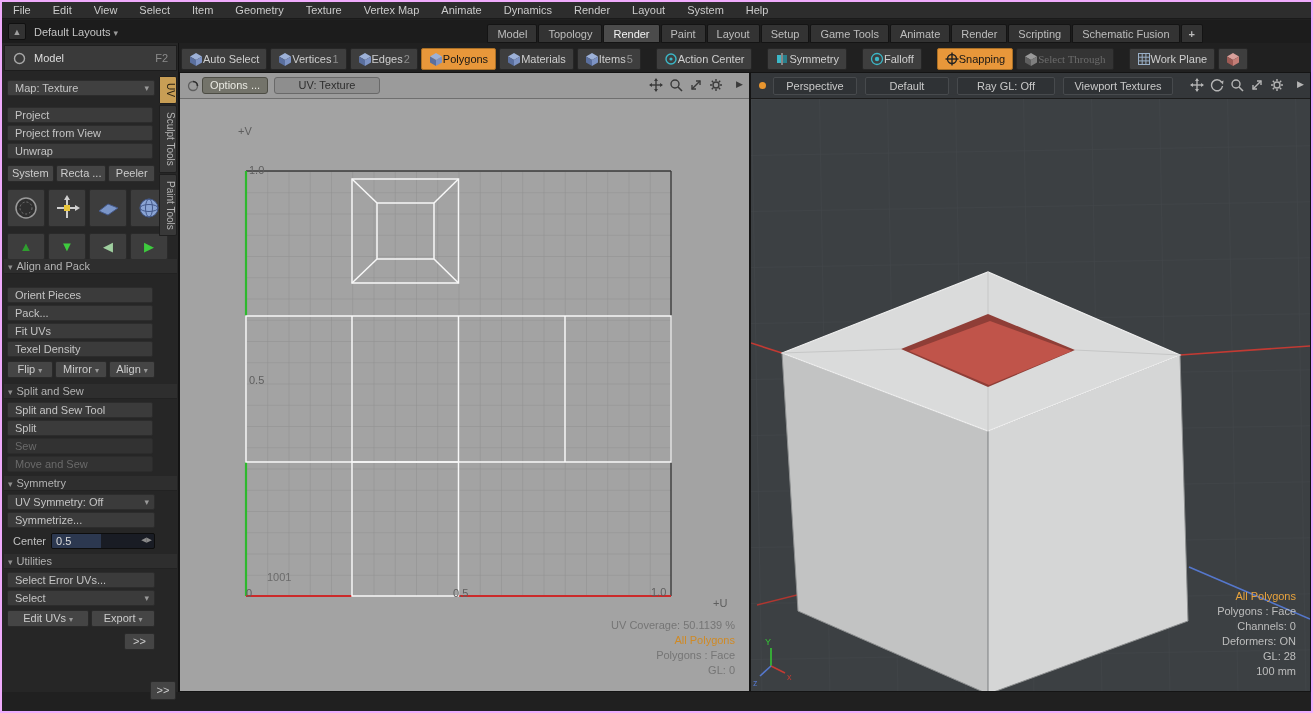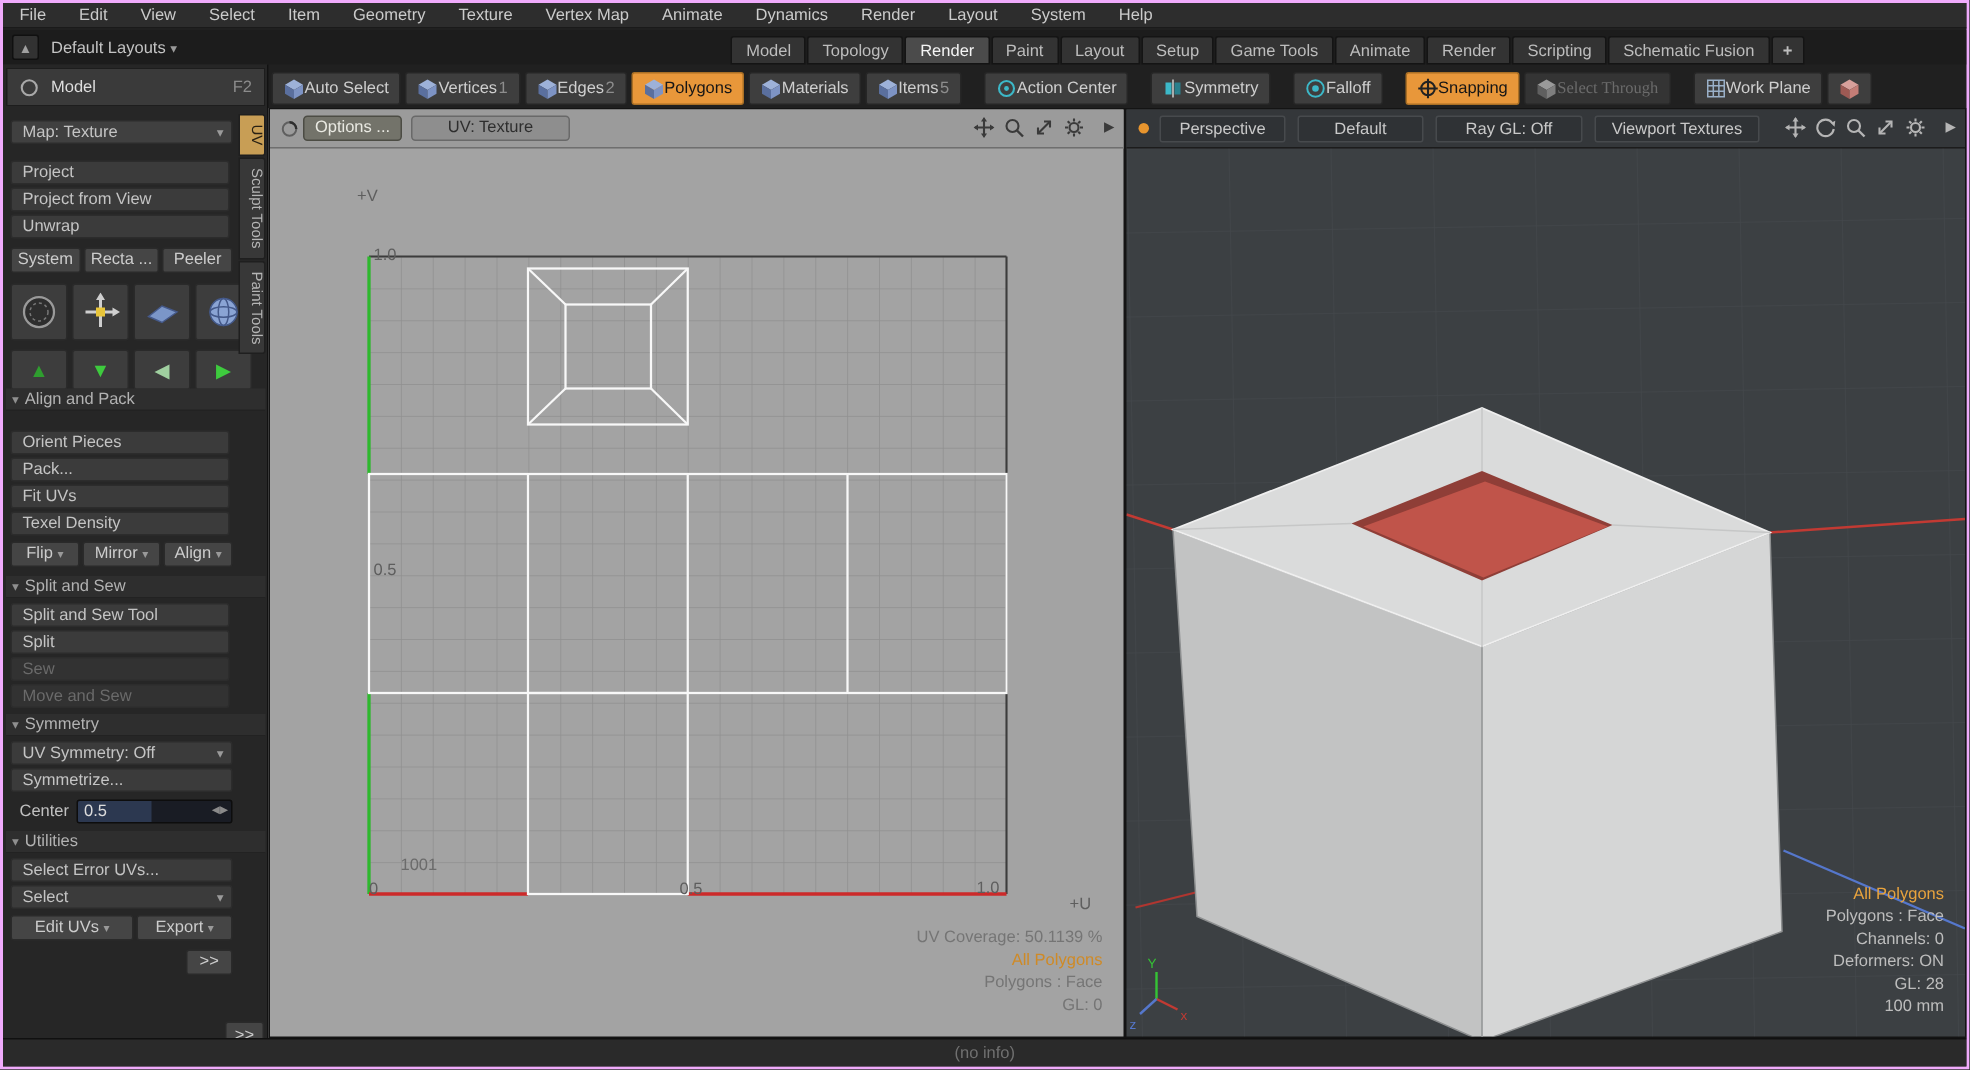--- a/index.html
+++ b/index.html
@@ -546,17 +546,14 @@
     </svg>
 
     <span class="vpstat or" style="top:517px;">All Polygons</span>
     <span class="vpstat" style="top:532px;">Polygons : Face</span>
     <span class="vpstat" style="top:547px;">Channels: 0</span>
     <span class="vpstat" style="top:562px;">Deformers: ON</span>
     <span class="vpstat" style="top:577px;">GL: 28</span>
     <span class="vpstat" style="top:592px;">100 mm</span>
   </div>
 
-  <div class="abs statusbar">
-    <span>(no info)</span>
-  </div>
 
 </div>
 
 </body></html>

